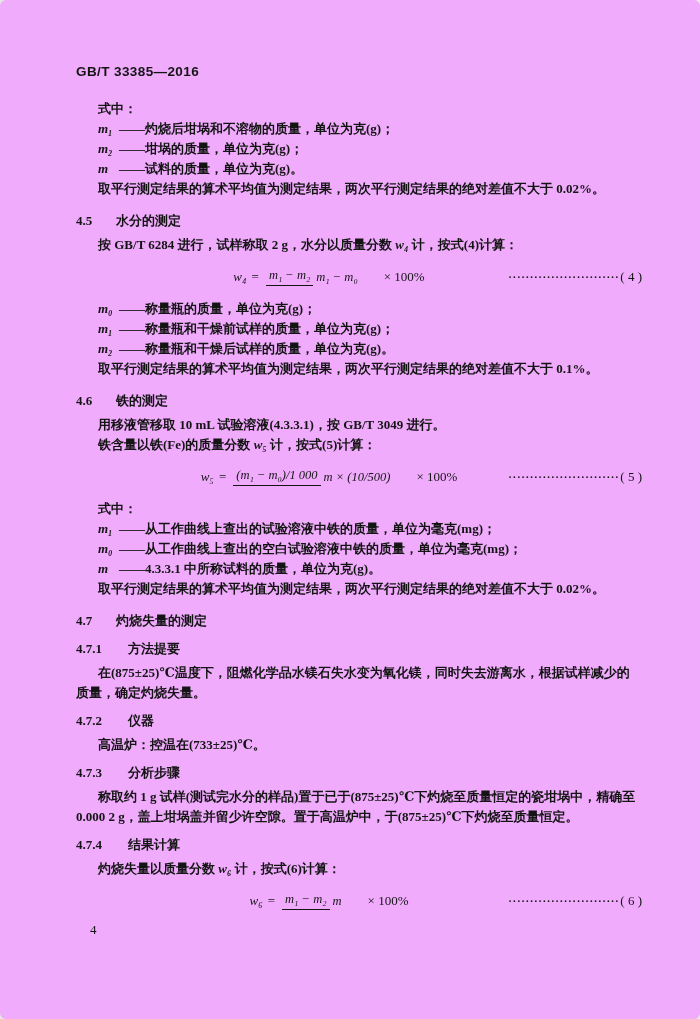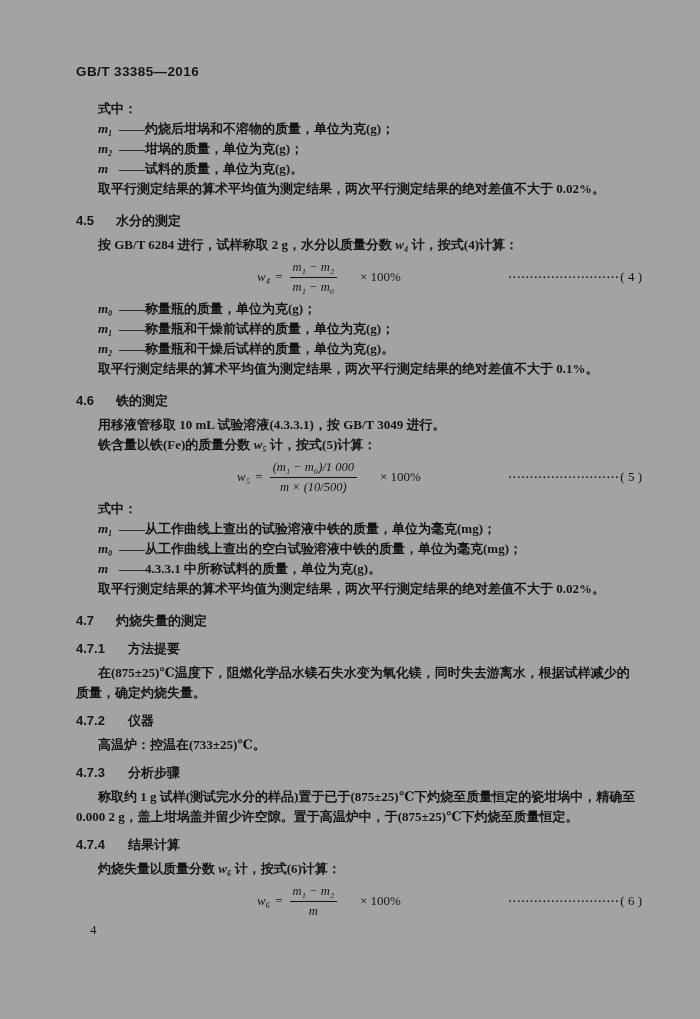--- a/index.html
+++ b/index.html
@@ -5,42 +5,43 @@
   html,body { margin:0; padding:0; }
   body {
     width:700px; height:1019px;
     background:#e8e8e6;
     font-family:"Liberation Serif","DejaVu Serif",serif;
     color:#141414;
   }
   .page {
     position:relative;
     width:700px; height:1019px;
-    background:#a3a3a3;
+    background:#f0abfc;
     overflow:hidden;
+    border-radius:6px;
   }
   .content {
     position:absolute;
     left:76px; right:58px; top:64px;
   }
   .doc-header {
     font-family:"Liberation Sans","DejaVu Sans",sans-serif;
     font-weight:bold;
     font-size:13.5px;
     letter-spacing:0.4px;
     margin-bottom:20px;
   }
   .line {
     font-size:13px;
     line-height:20px;
     font-weight:bold;
   }
   .indent { text-indent:22px; }
   .heading {
-    font-family:Liberation Sans, sans-serif;
+    font-family:Liberation Serif, serif;
     font-weight:bold;
     font-size:13px;
     line-height:20px;
     margin:12px 0 4px 0;
   }
   .subheading { margin:8px 0 4px 0; }
   .heading .hnum { display:inline-block; min-width:32px; margin-right:8px; }
   .heading.sub3 .hnum { min-width:44px; }
   .defs .line { text-indent:22px; }
   .v {
@@ -61,21 +62,21 @@
   }
   .math {
     display:flex;
     align-items:center;
     transform:translateX(-30px);
   }
   .math .lhs { font-style:italic; }
   .math .eqsign { margin:0 5px; }
   .frac {
     display:inline-flex;
-    flex-direction:column;
+    flex-direction:row;
     text-align:center;
     font-size:12.5px;
     font-style:italic;
     margin:0 2px;
   }
   .frac .fnum { padding:0 3px 2px 3px; border-bottom:1.2px solid #141414; }
   .frac .fden { padding:2px 3px 0 3px; }
   .suffix { margin-left:21px; }
   .eqleader {
     position:absolute;

